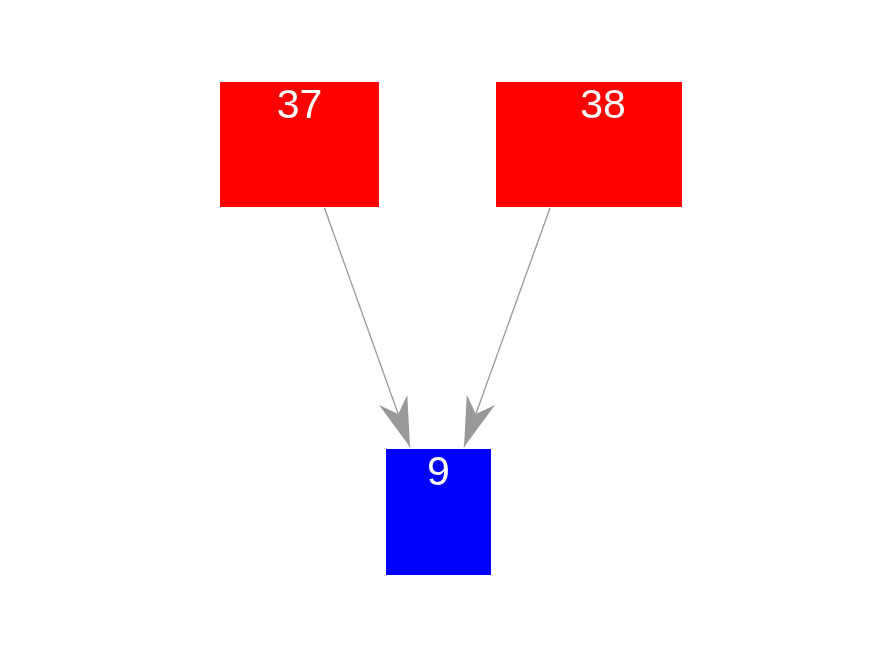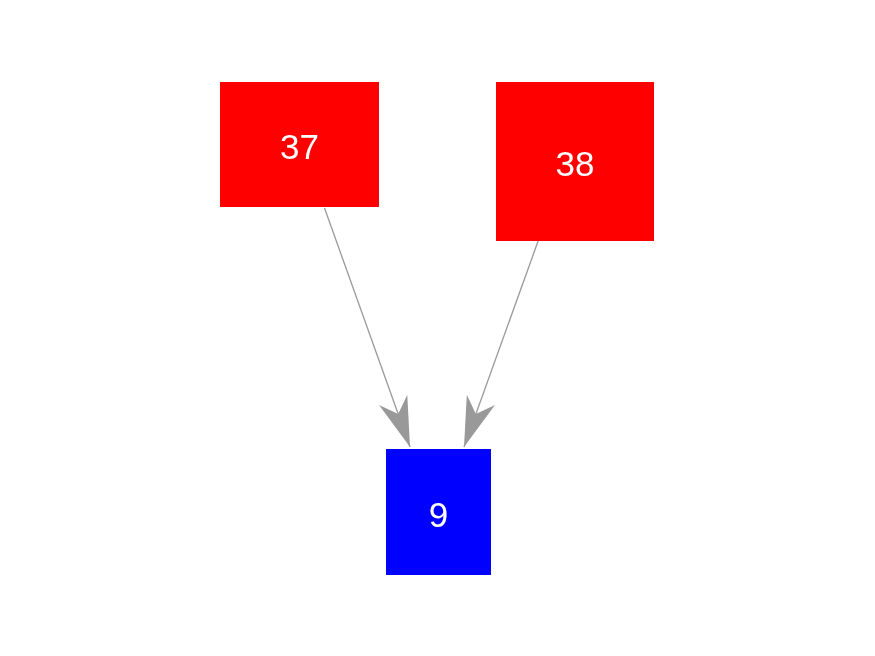--- a/index.html
+++ b/index.html
@@ -18,31 +18,31 @@
   .edges-layer {
     position: absolute;
     left: 0;
     top: 0;
     width: 875px;
     height: 656px;
   }
   .node {
     position: absolute;
     display: flex;
-    align-items: center;
+    align-items: flex-start;
     justify-content: center;
     color: #ffffff;
-    font-size: 35px;
+    font-size: 41px;
     line-height: 1;
     user-select: none;
   }
   .node-red { background: #ff0000; }
   .node-blue { background: #0000ff; }
   #node-37 { left: 220px; top: 82px;  width: 159px; height: 125px; }
-  #node-38 { left: 496px; top: 82px;  width: 158px; height: 159px; }
+  #node-38 { left: 496px; top: 82px;  width: 158px; height: 125px; padding-left: 28px; }
   #node-9  { left: 386px; top: 449px; width: 105px; height: 126px; }
   .node-label {
     position: relative;
     top: 2px;
   }
 </style>
 </head>
 <body>
 
 <div class="canvas">

